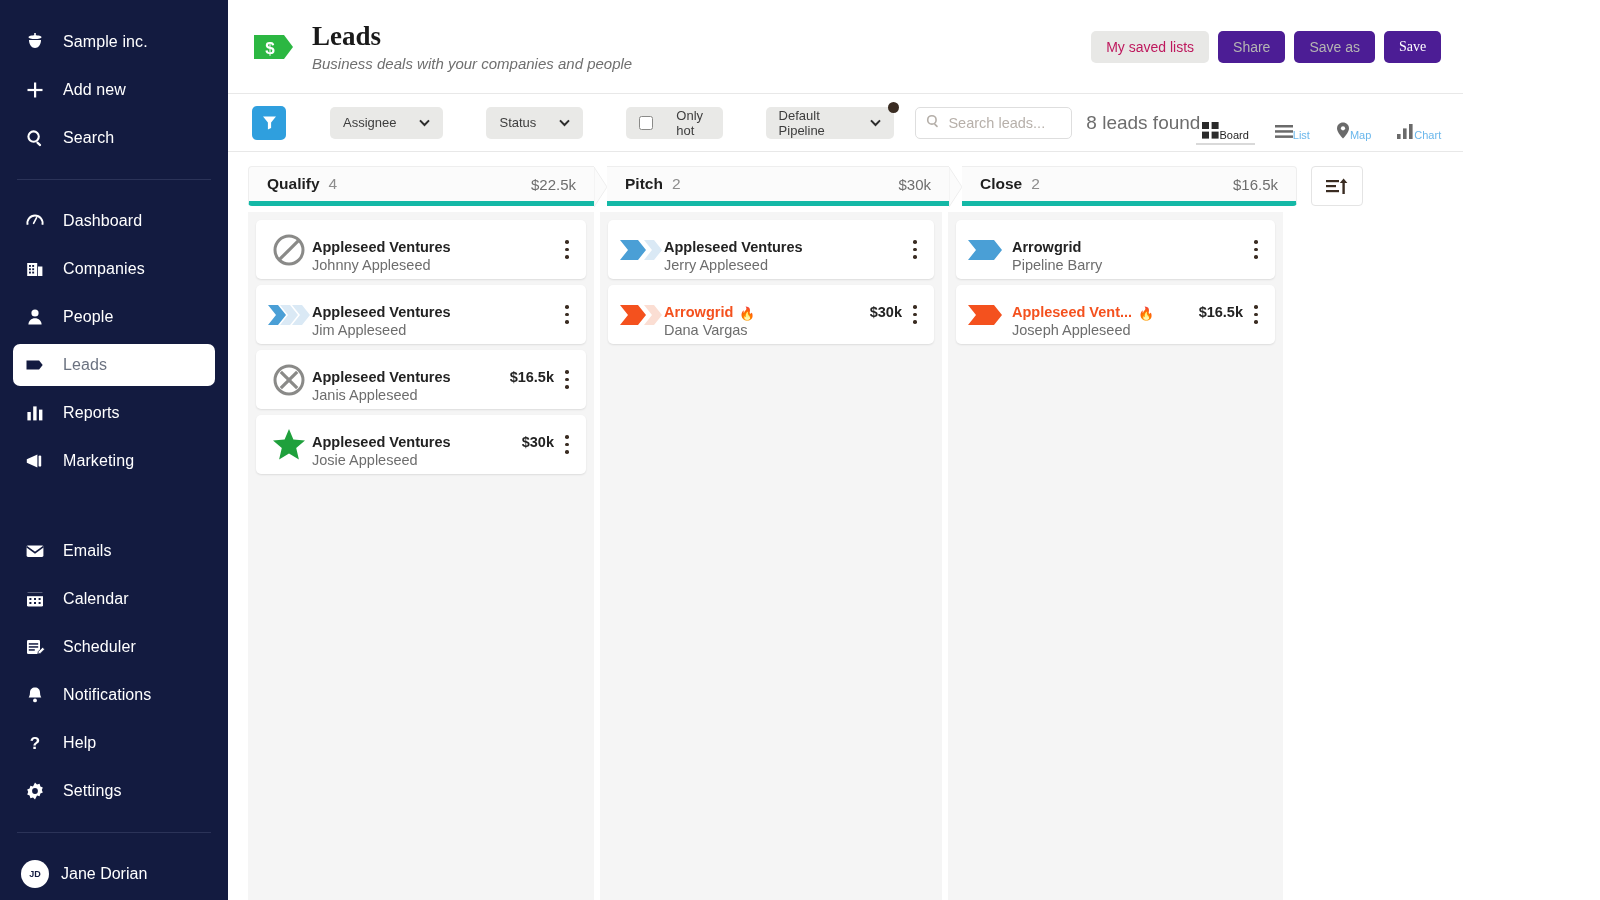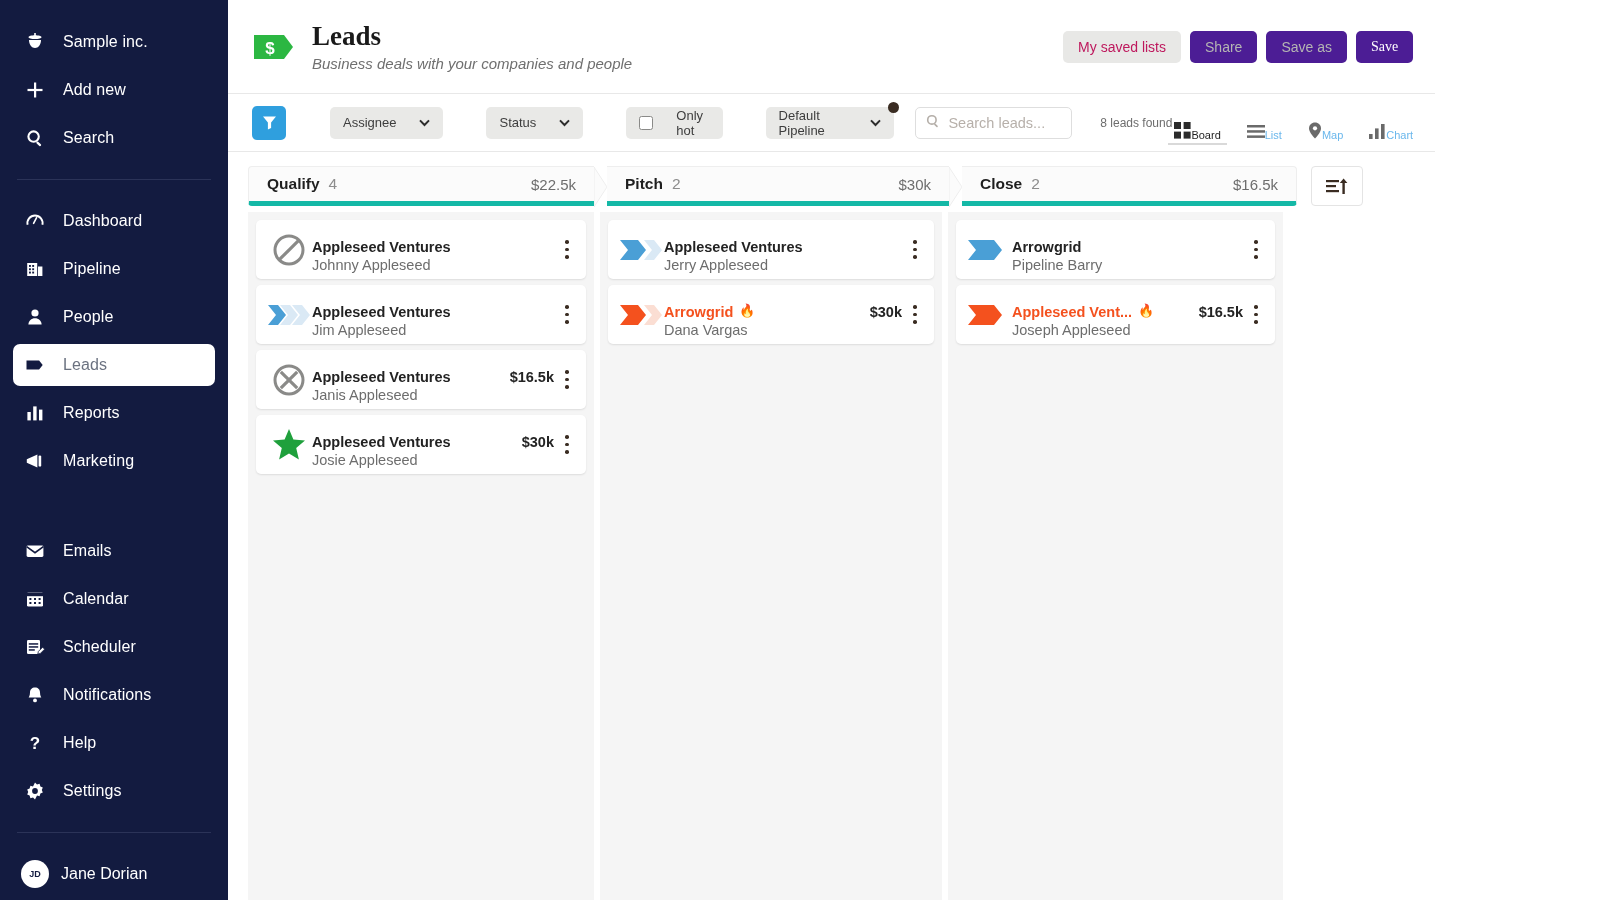--- a/index.html
+++ b/index.html
@@ -92,21 +92,21 @@
   .search-box {
     width: 186px; height: 32px; border: 1px solid #dedede; border-radius: 5px;
     display: flex; align-items: center; padding: 0 10px; gap: 8px; margin-left: 10px;
     background: #fff;
   }
   .search-box input {
     border: none; outline: none; font-size: 14.5px; width: 100%;
     font-family: "Liberation Sans", sans-serif; color: #3d3d3d; background: transparent;
   }
   .search-box input::placeholder { color: #b7b0aa; }
-  .found-txt { font-size: 12px; color: #6d6d6d; margin-left: 28px; white-space: nowrap; }
+  .found-txt { font-size: 19px; color: #6d6d6d; margin-left: 14px; white-space: nowrap; }
   .view-tabs { margin-left: auto; display: flex; align-items: center; gap: 22px; }
   .vtab {
     display: flex; align-items: flex-end; gap: 0; cursor: pointer;
     font-size: 11px; color: #6ab7ec; height: 36px; padding: 0 2px;
     position: relative;
   }
   .vtab.active { color: #1f1f1f; }
   .vtab.active::after {
     content: ''; position: absolute; left: -4px; right: -4px; bottom: -4px;
     height: 2px; background: #d9d9d9;
@@ -135,21 +135,21 @@
   }
   .cols { display: flex; flex: 1; padding: 6px 20px 0 20px; gap: 6px; overflow: hidden; }
   .col { background: #f5f5f5; padding: 8px 8px 0 8px; display: flex; flex-direction: column; gap: 6px; }
   .card {
     background: #ffffff; border-radius: 5px; height: 59px;
     display: flex; align-items: center; padding: 0 6px 0 10px;
     box-shadow: 0 1px 2px rgba(0,0,0,.10); cursor: pointer;
   }
   .card-icon { width: 46px; flex: 0 0 46px; height: 34px; display: flex; align-items: center; justify-content: center; }
   .card-body { flex: 1; min-width: 0; display: flex; flex-direction: column; justify-content: center; }
-  .card-line1 { display: flex; align-items: flex-start; gap: 6px; margin-top: 12px; }
+  .card-line1 { display: flex; align-items: flex-end; gap: 6px; margin-top: 12px; }
   .card-title { font-size: 14.5px; font-weight: bold; color: #232323; white-space: nowrap; }
   .card-title.hot { color: #f4511e; }
   .card-amt { font-size: 14.5px; font-weight: bold; color: #232323; margin-left: auto; white-space: nowrap; padding-left: 10px; }
   .card-person { font-size: 14.5px; color: #6d6d6d; margin-top: 2px; white-space: nowrap; }
   .kebab {
     width: 26px; flex: 0 0 26px; height: 40px; display: flex; flex-direction: column;
     align-items: center; justify-content: center; gap: 4px; cursor: pointer;
   }
   .kebab i { width: 3.5px; height: 3.5px; border-radius: 50%; background: #3a2c22; display: block; }
   .fire { font-size: 13px; line-height: 1; }
@@ -210,21 +210,21 @@
             <rect x="2.2" y="4" width="10" height="13" fill="#fff"></rect>
             <rect x="13" y="7.5" width="4.4" height="9.5" fill="#fff"></rect>
             <rect x="4" y="6" width="1.9" height="1.9" fill="#131b40"></rect>
             <rect x="7.2" y="6" width="1.9" height="1.9" fill="#131b40"></rect>
             <rect x="4" y="9.3" width="1.9" height="1.9" fill="#131b40"></rect>
             <rect x="7.2" y="9.3" width="1.9" height="1.9" fill="#131b40"></rect>
             <rect x="4" y="12.6" width="1.9" height="1.9" fill="#131b40"></rect>
             <rect x="7.2" y="12.6" width="1.9" height="1.9" fill="#131b40"></rect>
           </svg>
       </span>
-      <span class="lbl">Pipeline</span>
+      <span class="lbl">Companies</span>
     </div>
 
     <div class="nav-item">
       <span class="ic">
         <svg width="20" height="20" viewBox="0 0 20 20">
             <circle cx="10" cy="6" r="3.6" fill="#fff"></circle>
             <path d="M3.4 17.5c0-3.8 3-6.3 6.6-6.3s6.6 2.5 6.6 6.3z" fill="#fff"></path>
           </svg>
       </span>
       <span class="lbl">People</span>

